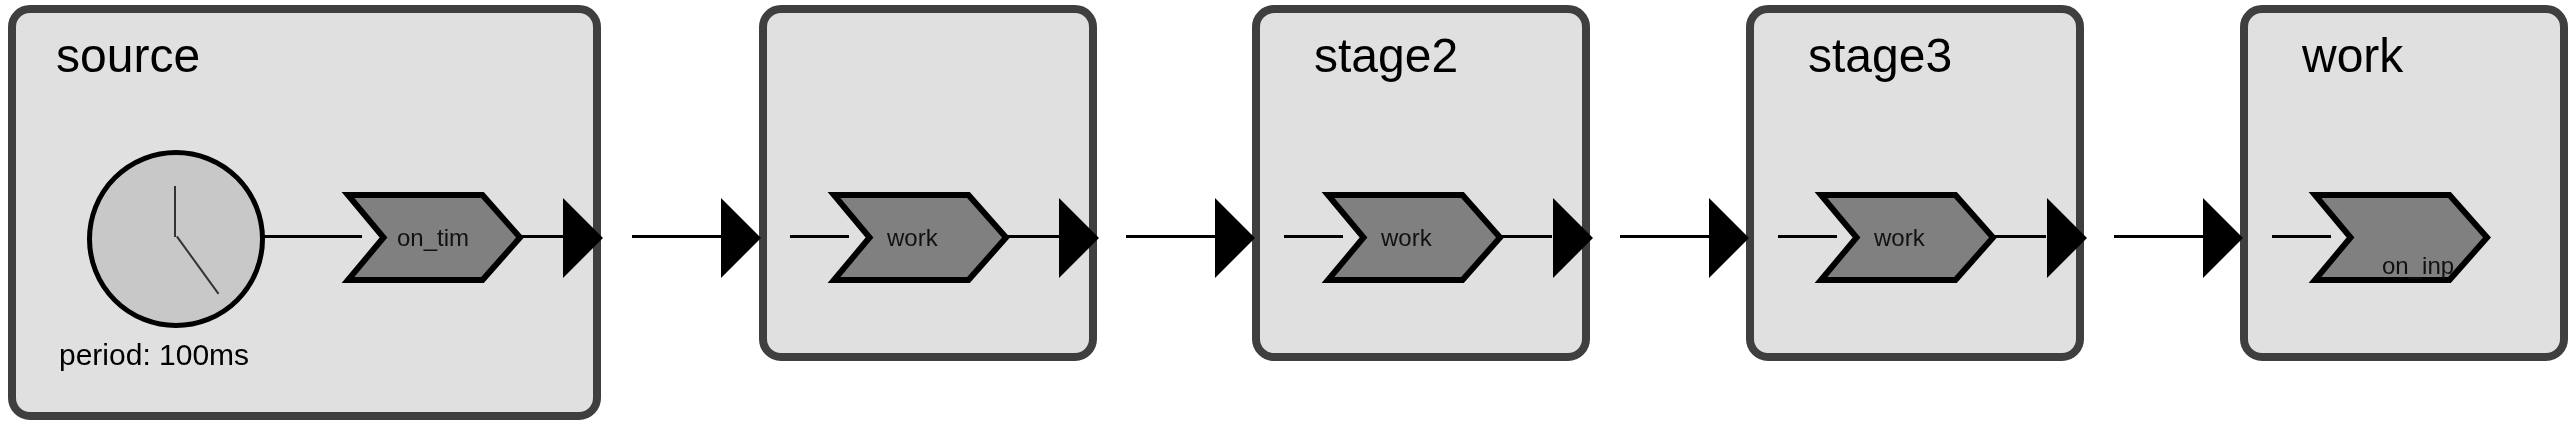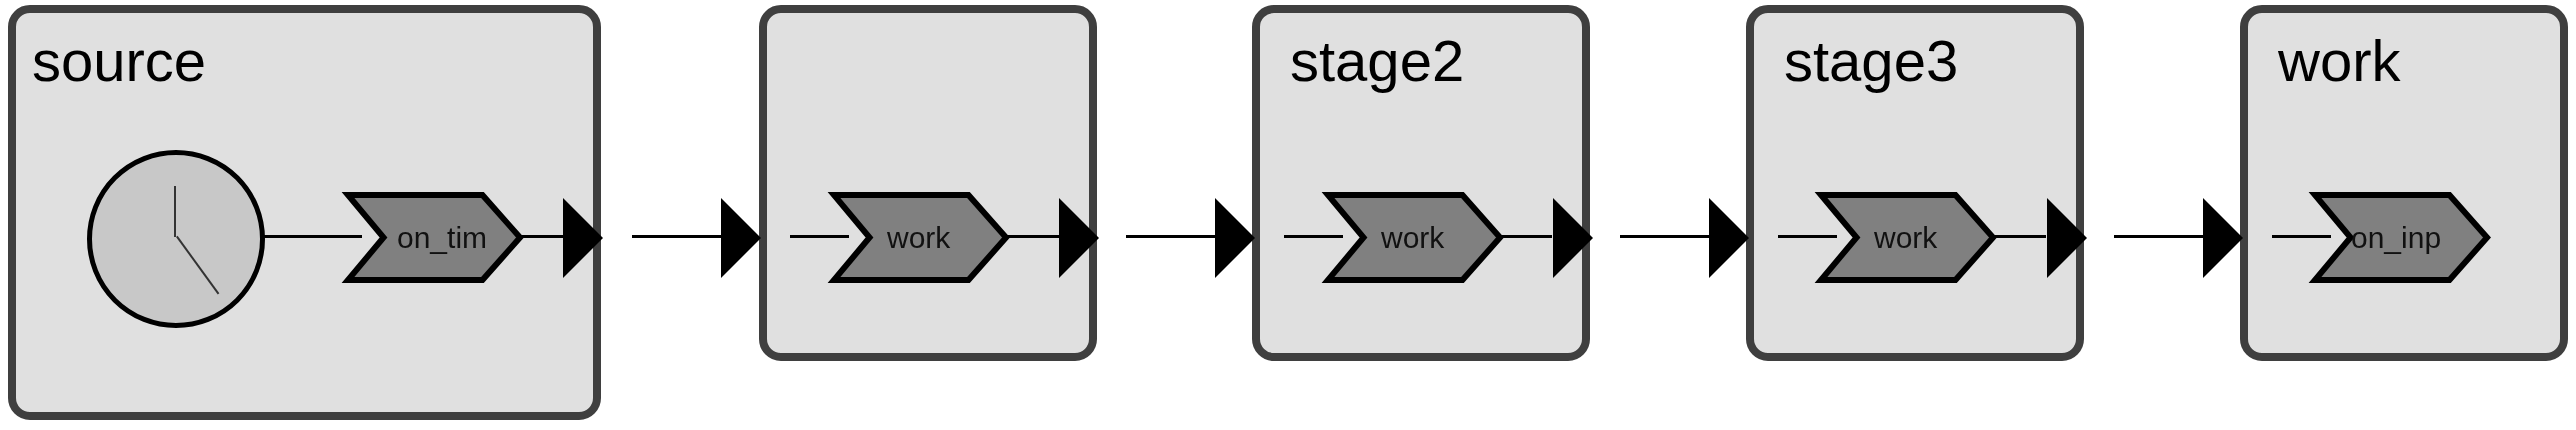--- a/index.html
+++ b/index.html
@@ -9,25 +9,26 @@
 
   .node-box{
     position:absolute;
     box-sizing:border-box;
     background:#e0e0e0;
     border:8px solid #3f3f3f;
     border-radius:22px;
   }
   .node-title{
     position:absolute;
-    font-size:58px;
+    font-size:48px;
     line-height:1;
     color:#000;
     white-space:nowrap;
     font-family:"Liberation Sans",sans-serif;
+    margin-left:24px;
   }
 
   
   .clock-wrap{position:absolute;}
   .clock-face{
     position:absolute;
     box-sizing:border-box;
     border-radius:50%;
     background:#c8c8c8;
     border:5px solid #000;
@@ -40,21 +41,21 @@
     white-space:nowrap;
     line-height:1;
     font-family:"Liberation Sans",sans-serif;
   }
 
   
   .chevron{position:absolute;}
   .chevron svg{display:block;overflow:visible;}
   .chevron-label{
     position:absolute;
-    font-size:30px;
+    font-size:24px;
     color:#111;
     white-space:nowrap;
     line-height:1;
     top:50%;
     transform:translateY(-50%);
     font-family:"Liberation Sans",sans-serif;
     pointer-events:none;
   }
 
   
@@ -79,20 +80,21 @@
   <div class="node-title" style="left:32px;top:32px;">source</div>
 
   <div class="clock-wrap" style="left:87px;top:150px;width:178px;height:178px;">
     <div class="clock-face" style="left:0;top:0;width:178px;height:178px;"></div>
 
     <div class="clock-hand" style="left:89px;top:87px;width:2px;height:51px;transform:rotate(180deg);"></div>
 
     <div class="clock-hand" style="left:89px;top:87px;width:2px;height:71px;transform:rotate(-36deg);"></div>
   </div>
 
+  <div class="clock-caption" style="left:59px;top:340px;">period: 100ms</div>
 
   <div class="wire" style="left:263px;top:235px;width:99px;"></div>
 
   <div class="chevron" style="left:344px;top:192px;width:180px;height:91px;">
     <svg width="180" height="91" viewBox="0 0 182 92" aria-hidden="true">
       <path d="M4,3 L140,3 L178,46 L140,89 L4,89 L40,46 Z" fill="#808080" stroke="#000000" stroke-width="6" stroke-linejoin="miter"></path>
     </svg>
     <span class="chevron-label" style="left:53px;">on_tim</span>
   </div>
 
@@ -169,17 +171,17 @@
   <div class="node-title" style="left:2278px;top:32px;">work</div>
 
   <div class="port" style="left:2203px;top:198px;"></div>
 
   <div class="wire" style="left:2272px;top:235px;width:59px;"></div>
 
   <div class="chevron" style="left:2311px;top:192px;width:180px;height:91px;">
     <svg width="180" height="91" viewBox="0 0 182 92" aria-hidden="true">
       <path d="M4,3 L140,3 L178,46 L140,89 L4,89 L40,46 Z" fill="#808080" stroke="#000000" stroke-width="6" stroke-linejoin="miter"></path>
     </svg>
-    <span class="chevron-label" style="left:40px;">on_inp</span>
+    <span class="chevron-label" style="left:71px;margin-top:28px;">on_inp</span>
   </div>
 
 </div>
 
 
 </body></html>

